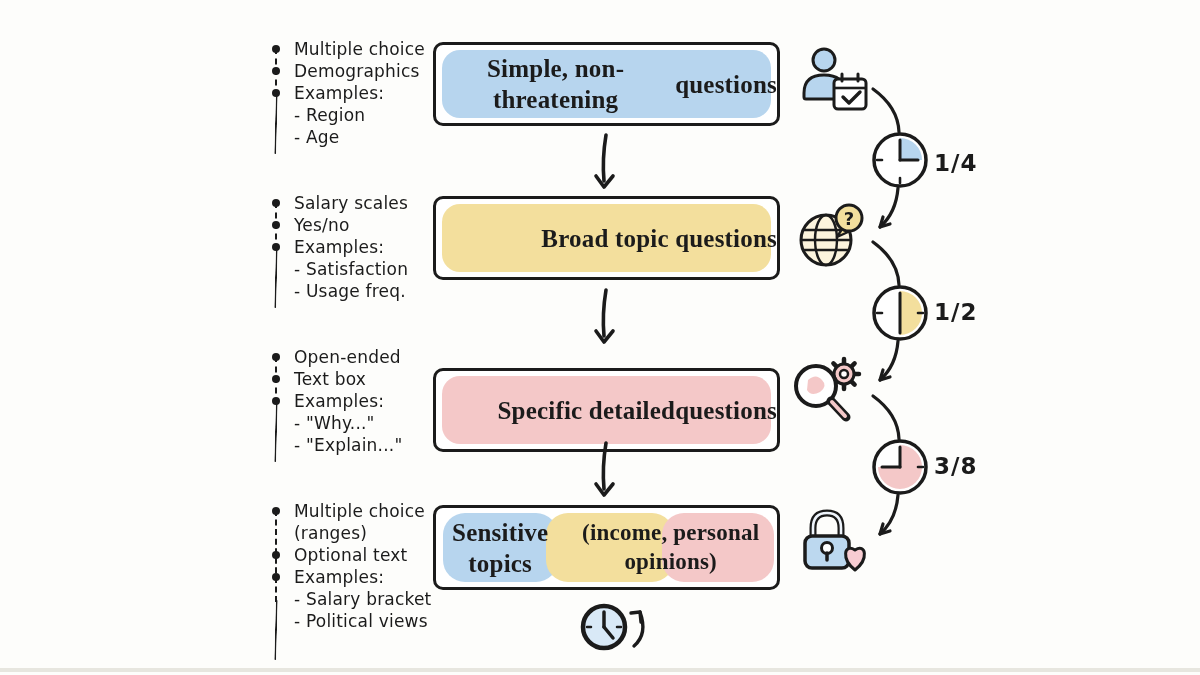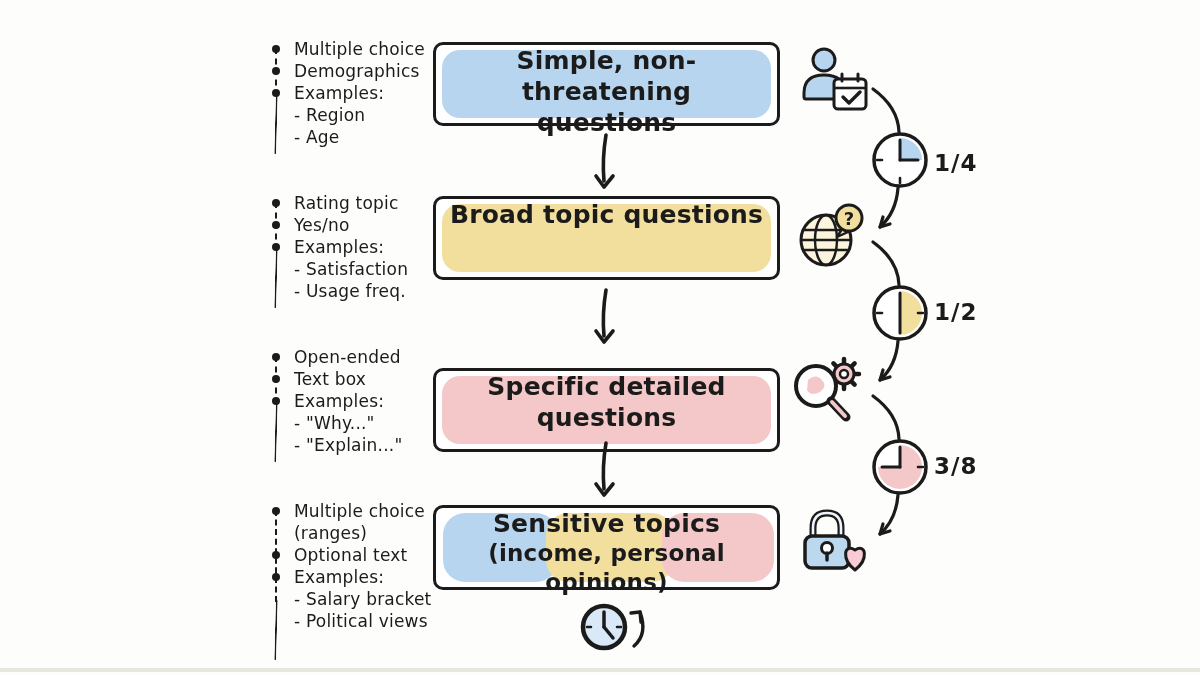--- a/index.html
+++ b/index.html
@@ -23,22 +23,22 @@
   }
   .blob{position:absolute;left:6px;right:6px;top:5px;bottom:5px;border-radius:18px;}
   .blob-blue{background:#b7d5ee;}
   .blob-yellow{background:#f3df9d;}
   .blob-pink{background:#f4c8c8;}
   .blob3{position:absolute;top:5px;bottom:5px;border-radius:22px;}
   .b3-1{left:7px;width:115px;background:#b7d5ee;}
   .b3-2{left:110px;width:128px;background:#f3df9d;}
   .b3-3{left:226px;width:112px;background:#f4c8c8;}
   .stage-label{
-    position:absolute;inset:0;display:flex;flex-direction:column;justify-content:flex-start;align-items:center;
-    font-size:25px;font-weight:600;line-height:1.24;text-align:center;z-index:3;letter-spacing:.2px;
+    position:absolute;inset:0;display:flex;flex-direction:row;justify-content:flex-end;align-items:center;
+    font-size:25px;font-weight:600;line-height:1.24;text-align:center;z-index:3;letter-spacing:.2px;font-family:Liberation Serif, serif;
   }
   .stage-label .l2{font-size:23px;}
   
   .progress-label{position:absolute;font-size:23px;font-weight:600;letter-spacing:1px;}
   svg{position:absolute;overflow:visible;}
   .bottom-smudge{position:absolute;left:0;right:0;top:668px;height:4px;background:rgba(190,185,172,.35);}
 </style>
 </head>
 <body>
 
@@ -67,21 +67,21 @@
         <span class="dot hidden"></span>
         <span class="ntext">- Age</span>
       </div>
   </div>
 
   <div class="note-list" style="top:192px;">
     <div class="vline-dash" style="top:10px;height:48px;"></div>
     <div class="vline-solid" style="top:56px;height:60px;"></div>
     <div class="note-row">
         <span class="dot"></span>
-        <span class="ntext">Rating topic</span>
+        <span class="ntext">Salary scales</span>
       </div>
     <div class="note-row">
         <span class="dot"></span>
         <span class="ntext">Yes/no</span>
       </div>
     <div class="note-row">
         <span class="dot"></span>
         <span class="ntext">Examples:</span>
       </div>
     <div class="note-row">

